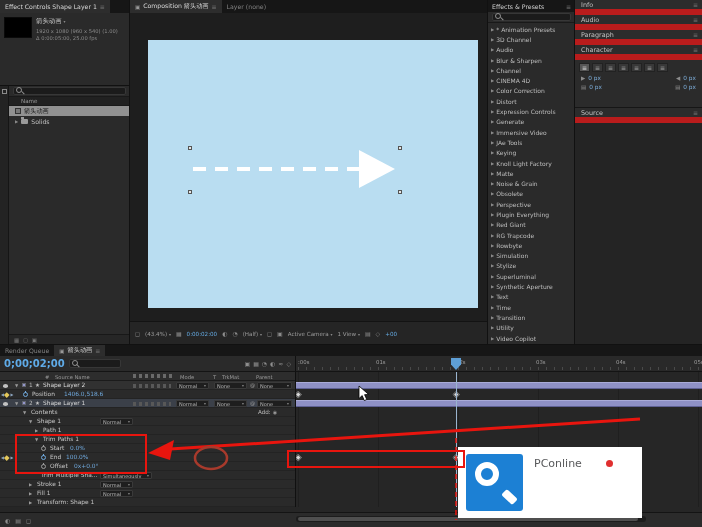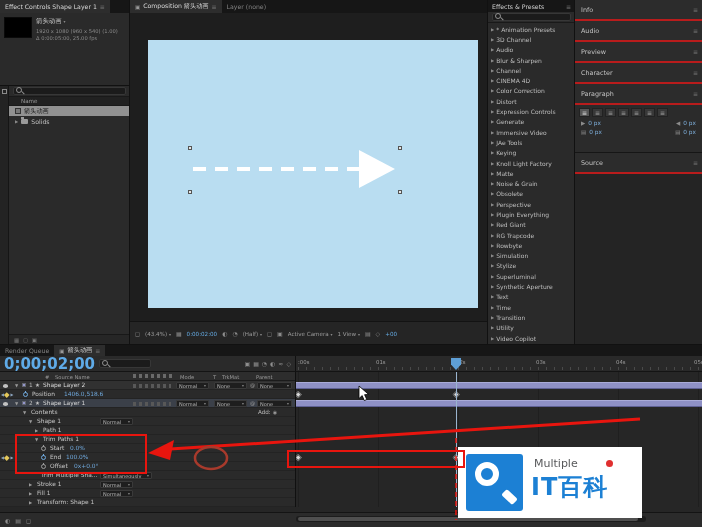--- a/index.html
+++ b/index.html
@@ -45,35 +45,35 @@
 .tb-ic{font-size:6px;color:#8c8c8c}
 .caret{font-size:4px;color:#888}
 
 .panel-head{height:12px;background:#161616;display:flex;align-items:center;padding:0 4px;color:#cfcfcf;font-size:6.2px}
 .panel-head .menu-ic{margin-left:auto}
 #fx-list{position:absolute;left:0;right:0;top:24px;bottom:0;overflow:hidden;background:#2a2a2a}
 .fxrow{height:10.3px;display:flex;align-items:center;gap:2px;padding-left:3px;font-size:6px;color:#bdbdbd;white-space:nowrap;overflow:hidden}
 .fxrow .tw2{color:#8a8a8a;font-size:4.2px;flex:0 0 auto}
 
 #right-col{display:flex;flex-direction:column}
-.rp-bar{position:relative;height:21px;background:#2c2c2c;border-bottom:2px solid #b91c1c;display:flex;align-items:center;padding:0 6px;color:#c2c2c2;font-size:6.4px;flex:0 0 auto}
+.rp-bar{position:relative;height:15px;background:#2c2c2c;border-bottom:6px solid #b91c1c;display:flex;align-items:center;padding:0 6px;color:#c2c2c2;font-size:6.4px;flex:0 0 auto}
 .rp-bar .menu-ic{position:absolute;right:4px}
 #para-body{height:48px;background:#2b2b2b;border-bottom:1px solid #161616;padding:3px 4px;display:flex;flex-direction:column;gap:3px;flex:0 0 auto}
 .align-row{display:flex;gap:2px}
 .abtn{width:11px;height:9px;background:#383838;border:1px solid #222;color:#a8a8a8;font-size:6px;line-height:8px;text-align:center}
 .abtn.active{background:#565656;color:#e0e0e0}
 .pfield-row{display:flex;justify-content:space-between;padding:0 2px}
 .pfield{display:flex;align-items:center;gap:3px}
 .pfield .ic{color:#8c8c8c;font-size:5.5px}
 .pfield .val{color:#7fb0dd;font-size:5.8px}
 #rc-filler{flex:1;background:#242424}
 
 #timeline{background:#262626}
 #tl-toolbar{position:absolute;left:0;top:11px;width:295px;height:16px;background:#2a2a2a;border-bottom:1px solid #141414;display:flex;align-items:center;gap:4px;padding:0 4px}
-#tl-timecode{color:#5fabe8;font-size:15px;font-weight:bold}
+#tl-timecode{color:#5fabe8;font-size:10px;font-weight:bold}
 #tl-search{width:52px;height:9px;background:#1b1b1b;border:1px solid #373737;border-radius:2px;display:flex;align-items:center;padding:0 2px}
 #tl-minis{margin-left:auto;display:flex;gap:3px;color:#8e8e8e;font-size:6px}
 #tl-ruler{position:absolute;left:295px;top:11px;width:407px;height:16px;background:#292929;border-bottom:1px solid #141414;border-left:1px solid #101010;overflow:hidden}
 .rlabel{position:absolute;top:3px;font-size:5.4px;color:#9c9c9c}
 #ruler-ticks{position:absolute;left:2px;bottom:1px;width:405px;height:3px;background:repeating-linear-gradient(90deg,#4a4a4a 0 1px,transparent 1px 8px)}
 #ph-head{position:absolute;left:155px;top:2px;width:10px;height:12px;background:#5e9fd6;clip-path:polygon(0 0,100% 0,100% 55%,50% 100%,0 55%)}
 #tl-header{position:absolute;left:0;top:27px;width:295px;height:9px;background:#2d2d2d;border-bottom:1px solid #1b1b1b;font-size:5.2px;color:#9a9a9a}
 #tl-header span{position:absolute;top:1.5px;white-space:nowrap}
 #hdr-sw{position:absolute;left:133px;top:3px;width:40px;height:4px;background:repeating-linear-gradient(90deg,#6a6a6a 0 3px,transparent 3px 6px)}
 #tl-rows{position:absolute;left:0;top:36px;width:295px;height:126px;background:#282828}
@@ -352,29 +352,25 @@
   <section id="right-col" style="left:575px;top:0;width:127px;height:345px">
     <div class="rp-bar">
         <span>Info</span>
         <span class="menu-ic">≡</span>
       </div>
     <div class="rp-bar">
         <span>Audio</span>
         <span class="menu-ic">≡</span>
       </div>
     <div class="rp-bar">
-        <span>Preview</span>
+        <span>Paragraph</span>
         <span class="menu-ic">≡</span>
       </div>
     <div class="rp-bar">
         <span>Character</span>
-        <span class="menu-ic">≡</span>
-      </div>
-    <div class="rp-bar">
-        <span>Paragraph</span>
         <span class="menu-ic">≡</span>
       </div>
     <div id="para-body">
       <div class="align-row">
         <span class="abtn active">≡</span>
         <span class="abtn">≡</span>
         <span class="abtn">≡</span>
         <span class="abtn">≡</span>
         <span class="abtn">≡</span>
         <span class="abtn">≡</span>
@@ -617,22 +613,21 @@
     <div id="hscroll">
         <span id="hscroll-thumb"></span>
       </div>
   </section>
 
   <div id="watermark">
     <div class="wm-badge">
       <span class="wm-ring"></span>
       <span class="wm-handle"></span>
     </div>
-    <div class="wm-brand">Multiple</div>
-    <div class="wm-title">IT百科</div>
+    <div class="wm-brand">PConline</div>
     <span class="wm-pin"></span>
   </div>
 
   <svg id="annotations" width="702" height="527" viewBox="0 0 702 527">
     <line x1="640" y1="419" x2="170" y2="449" stroke="#e8150e" stroke-width="3"></line>
     <polygon points="148,453 174,440 170,460" fill="#e8150e"></polygon>
     <rect x="16" y="435" width="130" height="38" fill="none" stroke="#e8150e" stroke-width="2"></rect>
     <rect x="288" y="451" width="176" height="16" fill="none" stroke="#e8150e" stroke-width="2"></rect>
     <ellipse cx="211" cy="458" rx="16" ry="11" fill="none" stroke="#a83a2c" stroke-width="2.5"></ellipse>
     <line x1="456" y1="438" x2="456" y2="520" stroke="#e8150e" stroke-width="1.5" stroke-dasharray="5,4"></line>

